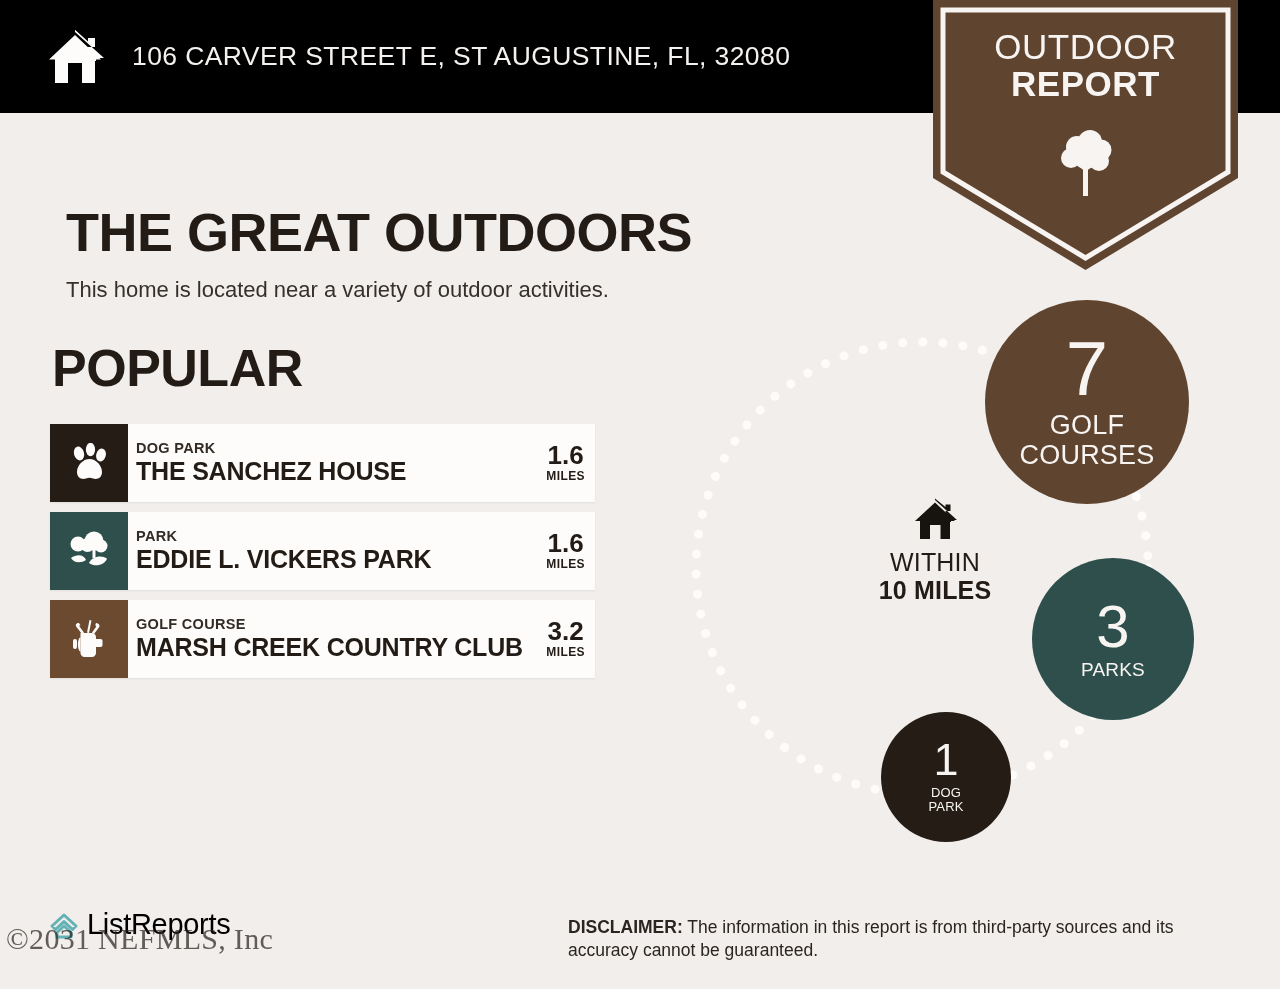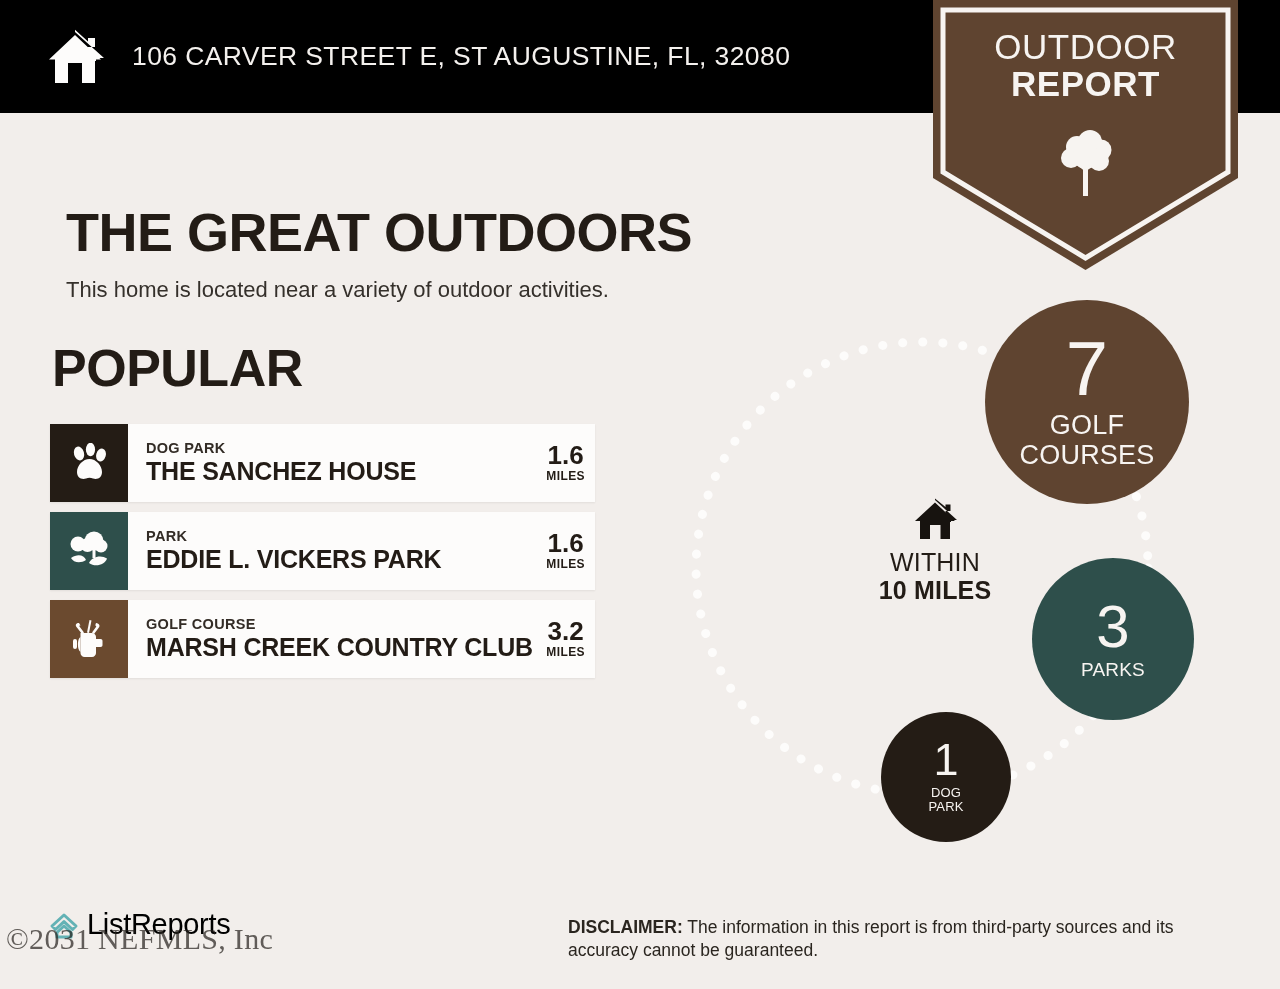--- a/index.html
+++ b/index.html
@@ -121,22 +121,23 @@
     display: flex;
     align-items: center;
     justify-content: center;
   }
   .poi-icon-tile svg { display: block; }
   .poi-body {
     flex: 1 1 auto;
     display: flex;
     align-items: center;
     justify-content: space-between;
-    padding: 0 10px 0 18px;
+    padding: 0 10px 0 0;
     min-width: 0;
+    margin-left: 8px;
   }
   .poi-texts { min-width: 0; }
   .poi-cat {
     font-size: 14.5px;
     font-weight: 700;
     letter-spacing: 0.3px;
     color: #332c26;
     line-height: 1.15;
   }
   .poi-name {

